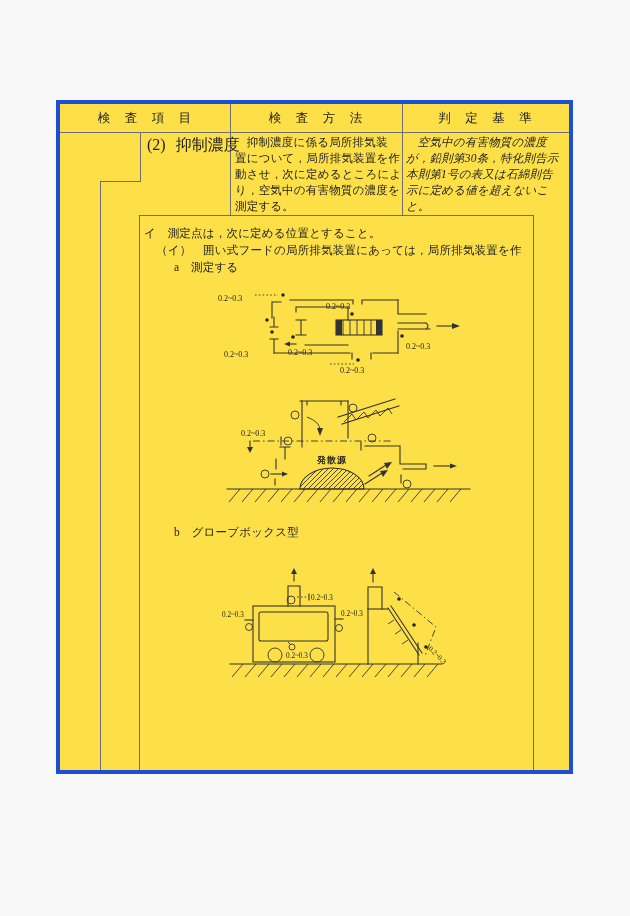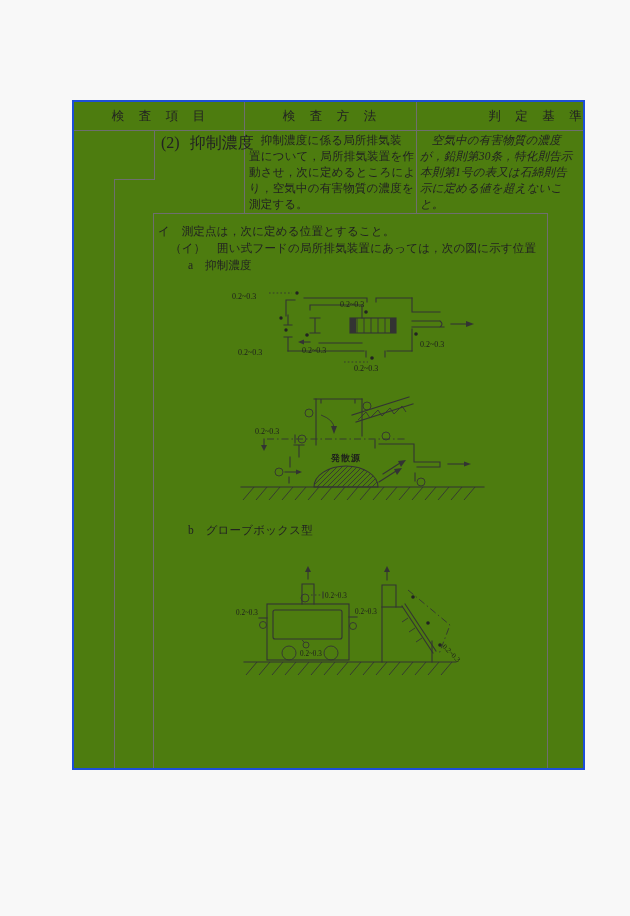--- a/index.html
+++ b/index.html
@@ -4,22 +4,22 @@
 <style>
   html,body{margin:0;padding:0;}
   body{
     width:630px;height:916px;position:relative;
     background:#f8f8f8;
     font-family:"Liberation Serif","DejaVu Serif",serif;
     color:#222;
   }
   .page{position:absolute;left:0;top:0;width:630px;height:916px;}
   .table{
-    position:absolute;left:72px;top:100px;width:509px;height:666px;
-    border:2px solid #1d4ed8;background:#4d7c0f;
+    position:absolute;left:56px;top:100px;width:509px;height:666px;
+    border:4px solid #1d4ed8;background:#fde047;
   }
   .ln{position:absolute;background:#6e6e6e;}
   .hdr{
     position:absolute;top:0;height:28px;line-height:28px;
     text-align:center;font-size:12.5px;letter-spacing:1px;white-space:nowrap;
   }
   .txt{position:absolute;font-size:11.5px;line-height:15.3px;letter-spacing:0.2px;white-space:nowrap;text-align:center;}
   .block{
     position:absolute;font-size:11.5px;line-height:16px;letter-spacing:0.2px;
     white-space:pre-line;text-align:justify;
@@ -48,39 +48,39 @@
     <div class="ln" style="left:342px;top:0;width:1px;height:111px;"></div>
     <div class="ln" style="left:80px;top:28px;width:1px;height:49px;"></div>
     <div class="ln" style="left:40px;top:77px;width:41px;height:1px;"></div>
     <div class="ln" style="left:40px;top:77px;width:1px;height:589px;"></div>
     <div class="ln" style="left:79px;top:111px;width:395px;height:1px;"></div>
     <div class="ln" style="left:79px;top:111px;width:1px;height:555px;"></div>
     <div class="ln" style="left:473px;top:111px;width:1px;height:555px;"></div>
 
     <div class="hdr" style="left:0;width:170px;">検　査　項　目</div>
     <div class="hdr" style="left:170px;width:172px;">検　査　方　法</div>
-    <div class="hdr" style="left:342px;width:167px;padding-left:36px;">判　定　基　準</div>
+    <div class="hdr" style="left:342px;width:167px;">判　定　基　準</div>
 
     <div class="itemcell" style="left:87px;top:31px;">
       <span class="no">(2)</span><span>抑制濃度</span>
     </div>
     <div class="block" style="left:175px;top:30px;width:172px;">　抑制濃度に係る局所排気装
 置について，局所排気装置を作
 動させ，次に定めるところによ
 り，空気中の有害物質の濃度を
 測定する。</div>
     <div class="block" style="left:346px;top:30px;width:165px;font-style:italic;">　空気中の有害物質の濃度
 が，鉛則第30条，特化則告示
 本則第1号の表又は石綿則告
 示に定める値を超えないこ
 と。</div>
 
     <div class="txt" style="left:84px;top:122px;">イ　測定点は，次に定める位置とすること。</div>
-    <div class="txt" style="left:96px;top:139px;">（イ）　囲い式フードの局所排気装置にあっては，次の図に示す位置</div>
-    <div class="txt" style="left:114px;top:156px;">a　抑制濃度</div>
+    <div class="txt" style="left:96px;top:139px;">（イ）　囲い式フードの局所排気装置にあっては，局所排気装置を作</div>
+    <div class="txt" style="left:114px;top:156px;">a　測定する</div>
     <div class="txt" style="left:114px;top:421px;">b　グローブボックス型</div>
 
     <svg style="left:150px;top:183px;" width="260" height="100" viewBox="0 0 260 100">
       <g>
         <path class="s" d="M62,31 V15 H71"></path>
         <path class="dt" d="M45,8 H68"></path>
         <circle class="dot" cx="73" cy="8" r="1.7"></circle>
         <path class="s" d="M80,13 H143 M152,13 H188 M143,13 v4 M152,13 v4"></path>
         <path class="s" d="M188,13 V27 H216"></path>
         <path class="s" d="M188,36 H216 M216,36 q4,3 0,6 M188,42 H220"></path>

